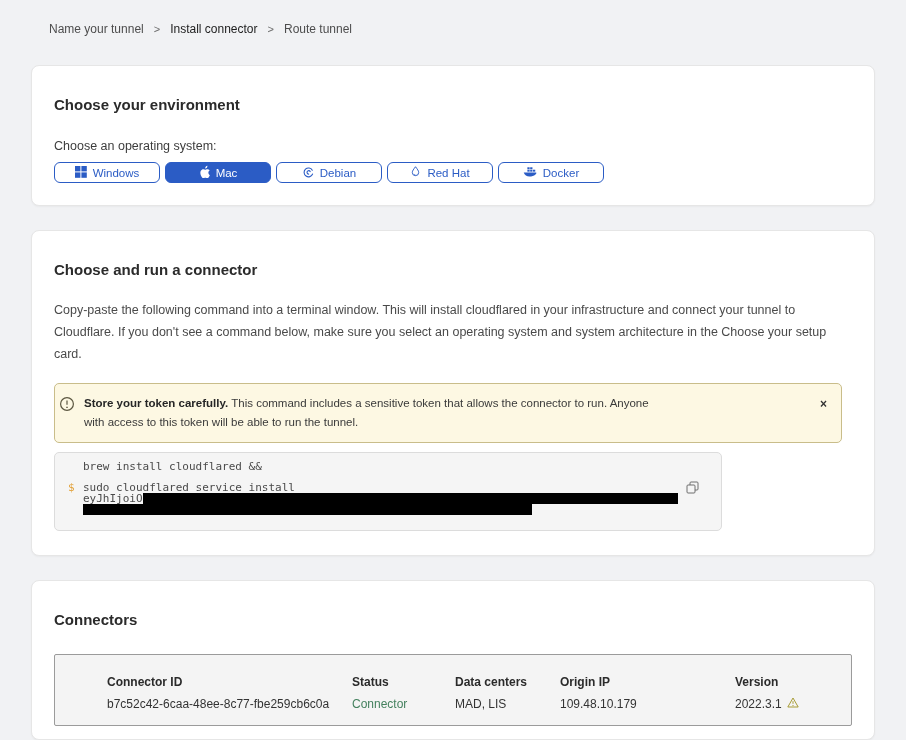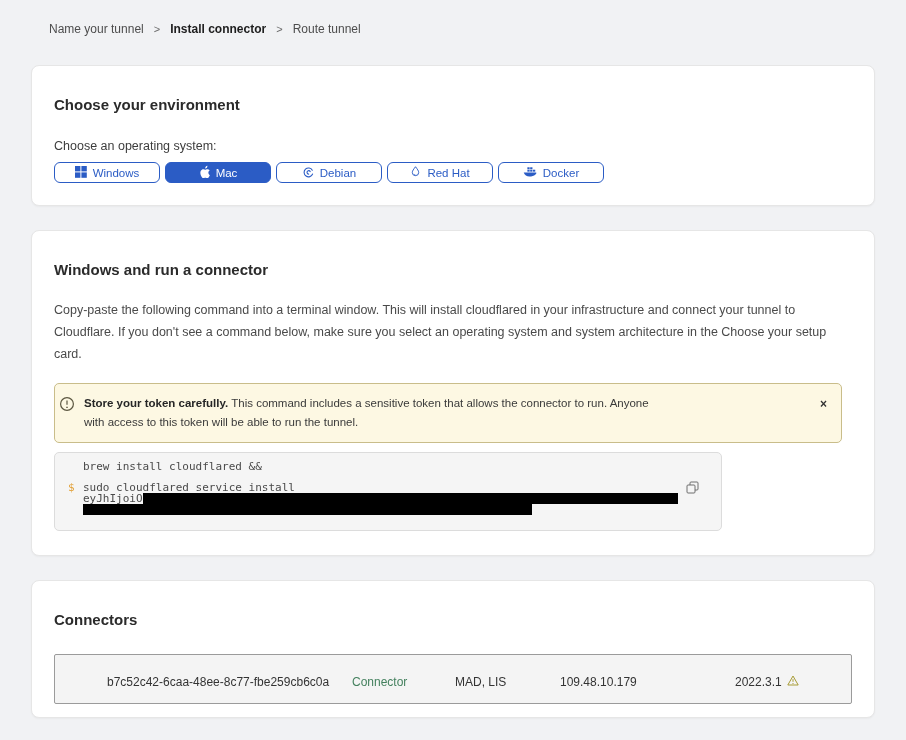--- a/index.html
+++ b/index.html
@@ -8,21 +8,21 @@
     width:906px; height:740px; overflow:hidden;
     background:#f1f2f4;
     font-family:"Liberation Sans", sans-serif;
     color:#2b2b2b;
   }
   .page { padding:22px 31px 0 31px; }
 
   
   .breadcrumb { display:flex; align-items:center; gap:10px; font-size:12px; color:#4d4d4d; padding-left:6px; margin-bottom:29px;margin-left:12px; }
   .crumb { cursor:default; }
-  .crumb.active { font-weight:bold; color:#1d1d1d; }
+  .crumb.active { font-weight:normal; color:#1d1d1d; }
   .crumb-sep { color:#6b6b6b; font-size:11px; }
 
   
   .card {
     background:#ffffff; border:1px solid #e6e6e6; border-radius:8px;
     box-shadow:0 1px 2px rgba(0,0,0,0.04);
     padding:30px 22px 24px 22px; margin-bottom:24px;
   }
   .card-title { font-size:15px; font-weight:bold; color:#2b2b2b; margin:0; }
 
@@ -143,21 +143,21 @@
               <path d="M0.8 6.6h14.1c.6 0 .8 1.1-.9 2.5-1.5 1.3-4 2.1-6.6 2.1-3.2 0-5.5-1.4-6.6-4.6z"></path>
             </svg>
         </span>
         <span>Docker</span>
       </button>
 
     </div>
   </section>
 
   <section class="card">
-    <h2 class="card-title">Windows and run a connector</h2>
+    <h2 class="card-title">Choose and run a connector</h2>
     <p class="install-desc">Copy-paste the following command into a terminal window. This will install cloudflared in your infrastructure and connect your tunnel to Cloudflare. If you don't see a command below, make sure you select an operating system and system architecture in the Choose your setup card.</p>
 
     <div class="warn-banner">
       <span class="warn-icon">
         <svg width="16" height="16" viewBox="0 0 16 16" fill="none" stroke="#5c5741" stroke-width="1.2">
             <circle cx="8" cy="8" r="6.4"></circle>
             <line x1="8" y1="4.4" x2="8" y2="8.8"></line>
             <line x1="8" y1="10.8" x2="8" y2="11.9" stroke-width="1.5"></line>
           </svg>
       </span>
@@ -184,20 +184,27 @@
             <rect x="4" y="1" width="8" height="8" rx="1" fill="#f5f5f5"></rect>
             <rect x="1" y="4" width="8" height="8" rx="1" fill="#f5f5f5"></rect>
           </svg>
       </button>
     </div>
   </section>
 
   <section class="card conn-card">
     <h2 class="card-title">Connectors</h2>
     <div class="conn-table">
+      <div class="conn-grid conn-head">
+        <span>Connector ID</span>
+        <span>Status</span>
+        <span>Data centers</span>
+        <span>Origin IP</span>
+        <span>Version</span>
+      </div>
       <div class="conn-grid conn-val">
         <span>b7c52c42-6caa-48ee-8c77-fbe259cb6c0a</span>
         <span class="status-connected">Connector</span>
         <span>MAD, LIS</span>
         <span>109.48.10.179</span>
         <span class="version-cell">
           <span>2022.3.1</span>
           <span>
             <svg width="12" height="11" viewBox="0 0 12 11" fill="none" stroke="#a79b35" stroke-width="1" stroke-linejoin="round">
                 <path d="M6 1 L11.2 10 H0.8 Z"></path>

